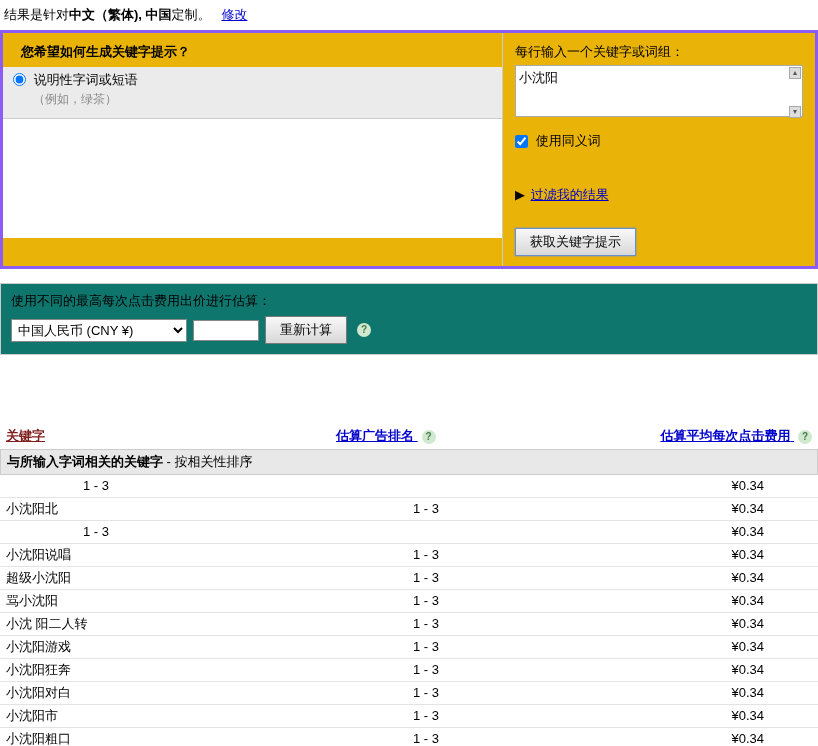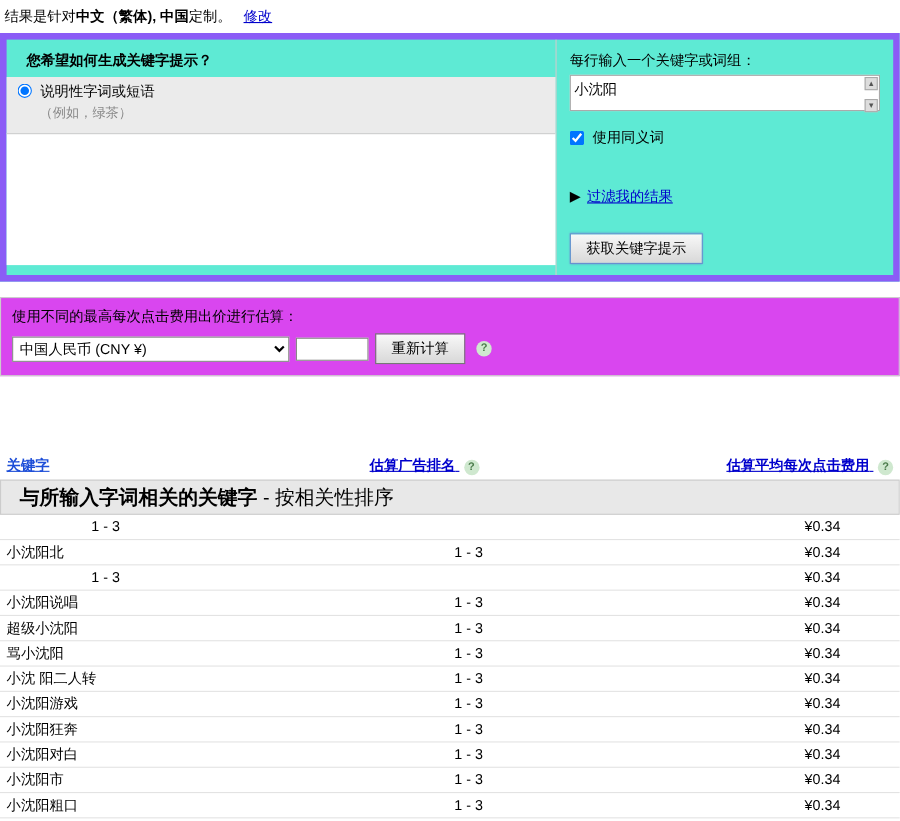--- a/index.html
+++ b/index.html
@@ -1,60 +1,60 @@
 <!DOCTYPE html>
 <html><head>
 <meta charset="utf-8">
 <style>
 * { box-sizing: border-box; margin: 0; padding: 0; }
 body { font-family: Arial, "Microsoft YaHei", sans-serif; font-size: 13px; color: #000; background: #fff; width: 818px; }
 a { color: #0000cc; text-decoration: underline; cursor: pointer; }
 .top-note { padding: 6px 4px; font-size: 13px; }
 .top-note b { font-weight: bold; }
 
-.main-panel { border: 6px solid #8b5cf6; background: #5eead4; display: flex; }
+.main-panel { border: 3px solid #8b5cf6; background: #eab308; display: flex; }
 .left-col { width: 500px; border-right: 1px solid #ccc; }
 .right-col { flex: 1; padding: 10px 12px; }
 .section-title { font-weight: bold; padding: 10px 18px 6px; font-size: 13px; }
 .option-row { padding: 4px 10px 10px; background: #ebebeb; }
 .option-row label { display: inline-block; vertical-align: top; margin-left: 4px; text-align: center; }
 .option-row input[type=radio] { margin-top: 2px; vertical-align: top; }
 .example { color: #888; font-size: 12px; margin-left: 20px; margin-top: 2px; }
 .white-area { background: #fff; height: 120px; border-top: 1px solid #ccc; }
 
 .right-col .label { font-size: 13px; margin-bottom: 4px; }
 .textarea-wrap { position: relative; }
-textarea { width: 100%; height: 33px; font-size: 13px; padding: 3px; border: 1px solid #aaa; background: #fff; resize: none; font-family: Liberation Serif, serif; }
+textarea { width: 100%; height: 52px; font-size: 13px; padding: 3px; border: 1px solid #aaa; background: #fff; resize: none; font-family: Liberation Serif, serif; }
 .scrollbar-hint { position: absolute; right: 2px; top: 2px; bottom: 2px; width: 12px; pointer-events: none; }
 .sb-btn { width: 12px; height: 12px; background: #ddd; border: 1px solid #aaa; font-size: 8px; text-align: center; line-height: 10px; color: #555; }
 .sb-btn.up { position: absolute; top: 0; }
 .sb-btn.down { position: absolute; bottom: 0; }
 
 .checkbox-row { margin-top: 12px; font-size: 13px; }
 .checkbox-row input { vertical-align: middle; margin-right: 4px; }
 .filter-row { margin-top: 36px; font-size: 13px; }
 .filter-row .tri { color: #000; margin-right: 2px; }
 .get-btn-row { margin-top: 24px; }
 .styled-btn { background: linear-gradient(#f8f8f8,#d8d8d8); border: 1px solid #777; padding: 4px 14px; font-size: 13px; cursor: pointer; font-family: inherit; }
 .styled-btn.highlight { border: 1px solid #6a8fd0; box-shadow: 0 0 2px #6a8fd0; }
 
-.budget-panel { border: 1px solid #ccc; background: #d946ef; margin-top: 14px; padding: 8px 10px 10px; }
+.budget-panel { border: 1px solid #ccc; background: #0f766e; margin-top: 14px; padding: 8px 10px 10px; }
 .budget-panel .label { font-size: 13px; margin-bottom: 6px; }
 .budget-row { display: flex; align-items: center; gap: 6px; }
-select.currency { width: 252px; font-size: 13px; padding: 2px; background: #fff; border: 1px solid #888; }
+select.currency { width: 176px; font-size: 13px; padding: 2px; background: #fff; border: 1px solid #888; }
 input.amount { width: 66px; font-size: 13px; padding: 2px; border: 1px solid #888; background: #fff; }
 .help-icon { display: inline-block; width: 14px; height: 14px; border-radius: 50%; background: #cfe8cf; color: #4a7a4a; font-size: 10px; text-align: center; line-height: 14px; font-weight: bold; margin-left: 4px; }
 
 .table-area { margin-top: 70px; }
 .thead-row { display: flex; font-size: 13px; padding: 2px 6px 4px; }
-.thead-row .col-kw { width: 330px; color: #1d4ed8; font-weight: bold; text-decoration: underline; cursor: pointer; }
+.thead-row .col-kw { width: 330px; color: #7f1d1d; font-weight: bold; text-decoration: underline; cursor: pointer; }
 .thead-row .col-rank { width: 310px; color: #0000cc; font-weight: bold; text-decoration: underline; cursor: pointer; }
 .thead-row .col-cost { flex: 1; text-align: right; color: #0000cc; font-weight: bold; text-decoration: underline; cursor: pointer; }
 
-.subheader { background: #e8e8e8; border: 1px solid #ccc; padding: 3px 17px; font-size: 18px; }
+.subheader { background: #e8e8e8; border: 1px solid #ccc; padding: 3px 6px; font-size: 13px; }
 .subheader b { font-weight: bold; }
 
 .data-row { display: flex; border-bottom: 1px solid #e3e3e3; padding: 2px 6px; font-size: 13px; line-height: 18px; }
 .data-row .col-kw { width: 330px; }
 .data-row .col-rank { width: 180px; text-align: center; }
 .data-row .col-cost { flex: 1; text-align: right; padding-right: 48px; }
 </style>
 </head>
 <body>
 

